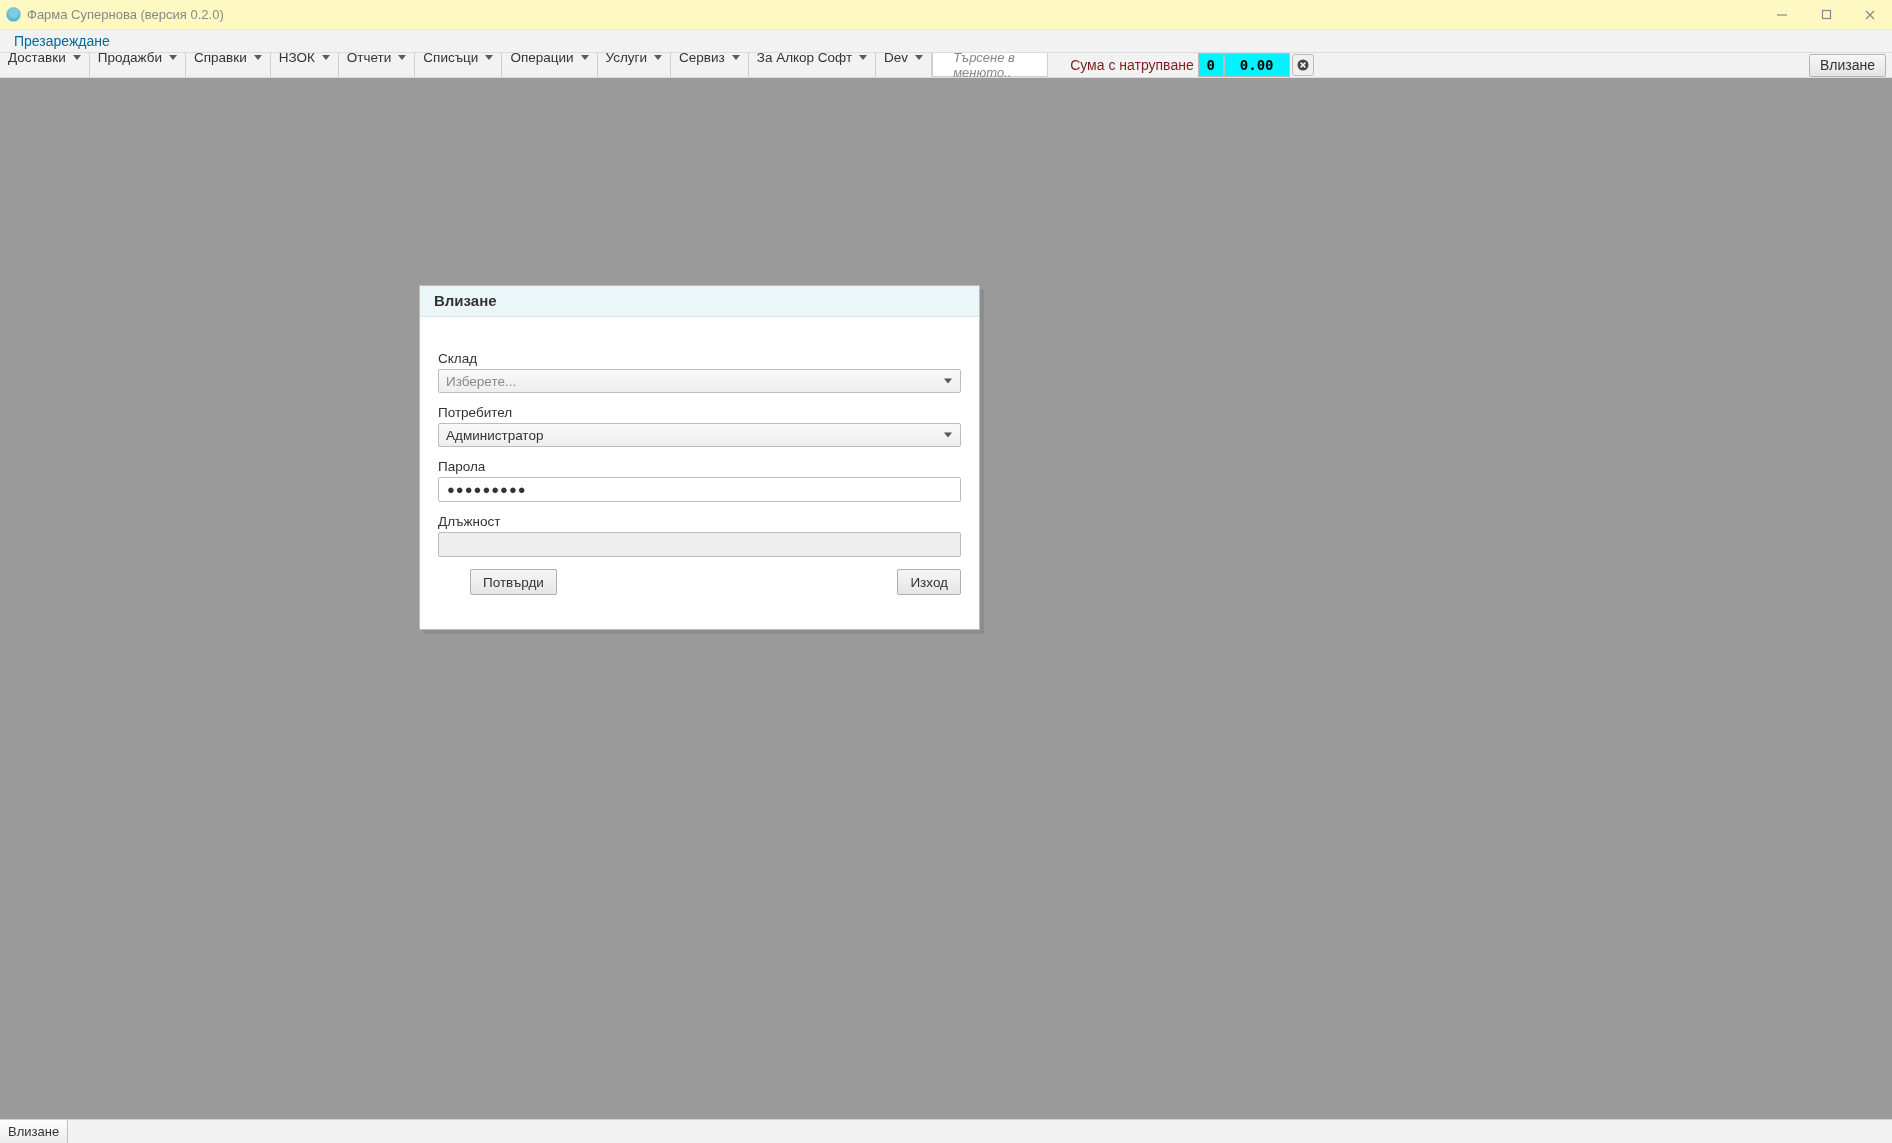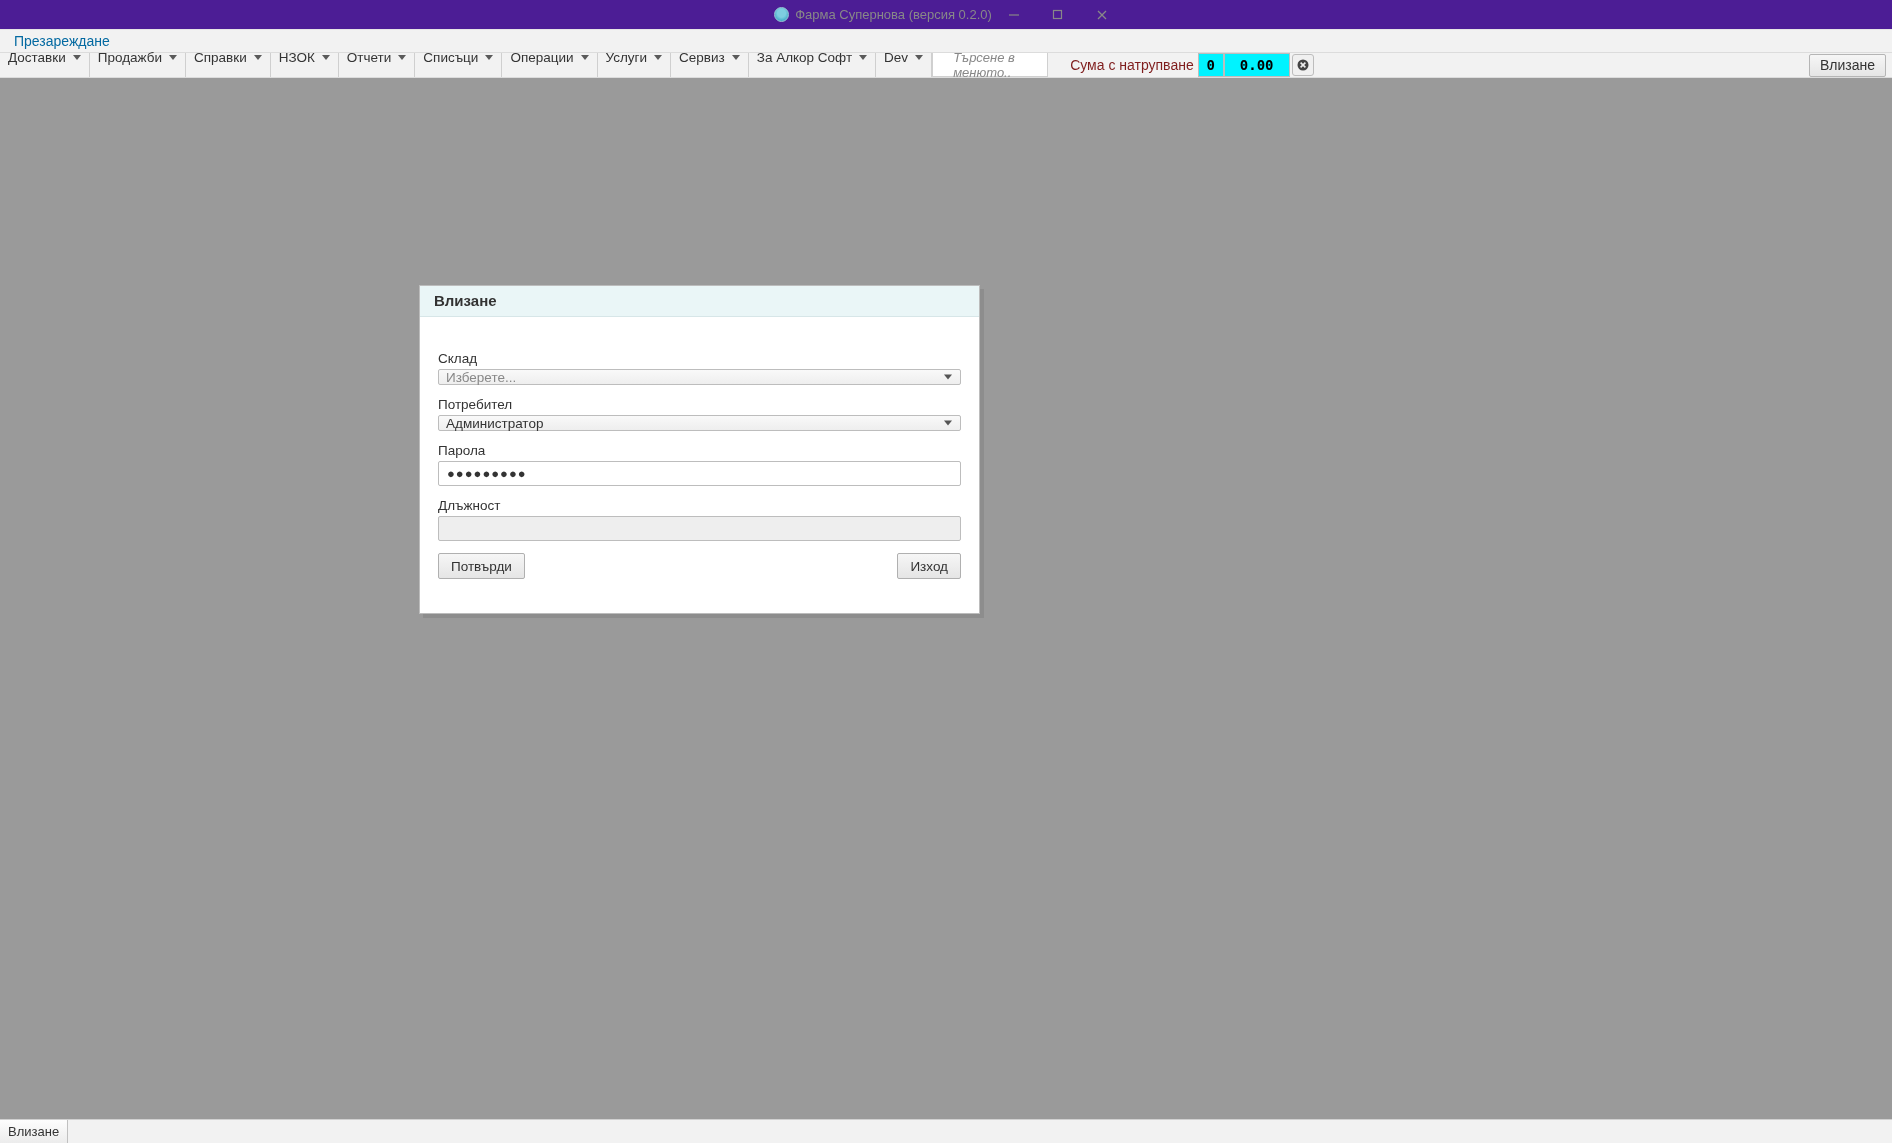--- a/index.html
+++ b/index.html
@@ -2,25 +2,25 @@
 <html><head>
 <meta charset="utf-8">
 <style>
   * { box-sizing: border-box; margin: 0; padding: 0; }
   html, body { width: 100%; height: 100%; font-family: "Segoe UI", Arial, sans-serif; font-size: 14px; color: #333; }
   body { background: #fff; display: flex; flex-direction: column; overflow: hidden; }
 
   
   .titlebar {
     height: 30px;
-    background: #4c1d95;
+    background: #fef9c3;
     border-bottom: 1px solid #e5e5e5;
     display: flex;
     align-items: center;
-    justify-content: center;
+    justify-content: space-between;
     padding-left: 6px;
     color: #888;
     font-size: 13px;
   }
   .titlebar-left { display: flex; align-items: center; gap: 6px; }
   .title-icon {
     width: 15px; height: 15px; border-radius: 50%;
     background: radial-gradient(circle at 50% 40%, #7ecde0 40%, #3aa6c4 80%);
     border: 1px solid #9bc8d6;
   }
@@ -139,21 +139,21 @@
     padding: 6px 14px 7px;
     font-size: 15px;
     font-weight: 600;
     color: #333;
   }
   .dialog-body { padding: 34px 18px 34px 18px; border-radius: 31px; }
   .form-group { margin-bottom: 12px; }
   .form-label { font-size: 13.5px; color: #333; margin-bottom: 3px; display: block; }
   .combo {
     width: 100%;
-    height: 16px;
+    height: 24px;
     border: 1px solid #bdbdbd;
     border-radius: 2px;
     background: linear-gradient(#f9f9f9,#eeeeee);
     display: flex; align-items: center;
     padding: 0 7px;
     position: relative;
     font-size: 13.5px;
   }
   .combo .caret-sm {
     position: absolute; right: 8px; top: 50%;
@@ -174,20 +174,21 @@
     padding: 0 8px;
     font-size: 13px;
     letter-spacing: 1px;
   }
   .text-input.readonly {
     background: #eeeeee;
   }
   .dialog-footer {
     display: flex; justify-content: space-between;
     margin-top: 6px;
+    margin-left: 32px;
   }
   .btn {
     height: 26px; padding: 0 12px;
     border: 1px solid #b0b0b0;
     border-radius: 2px;
     background: linear-gradient(#f6f6f6,#e5e5e5);
     font-size: 13.5px;
     display: flex; align-items: center;
     color: #333;
   }

